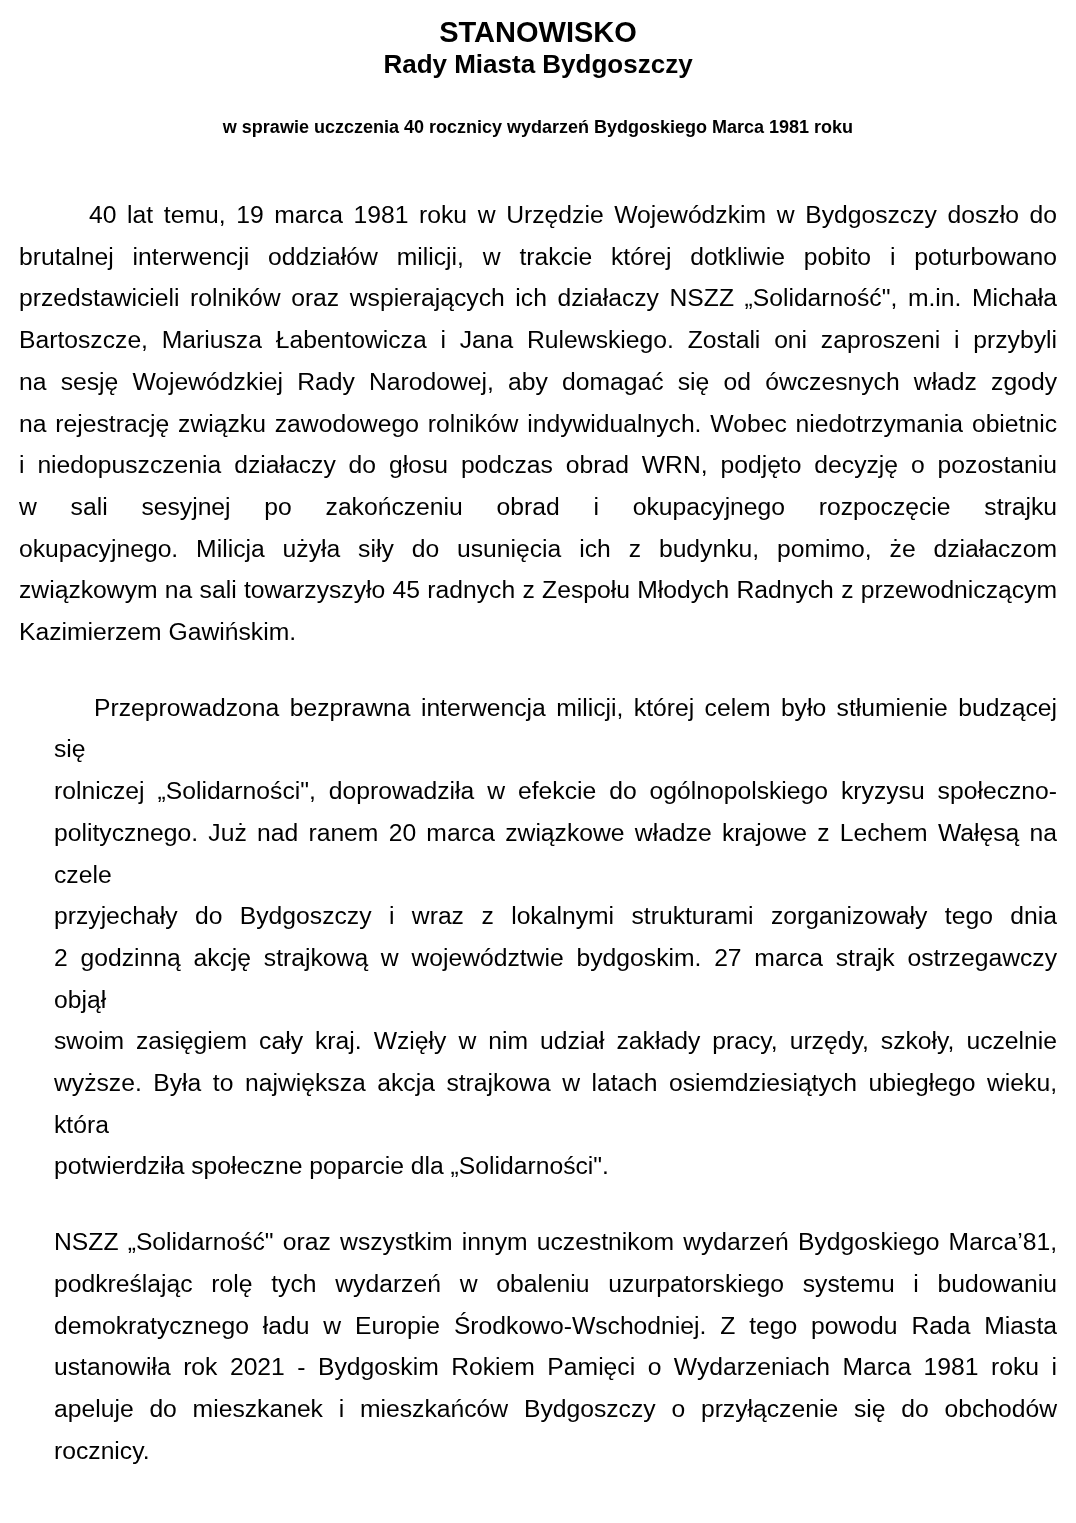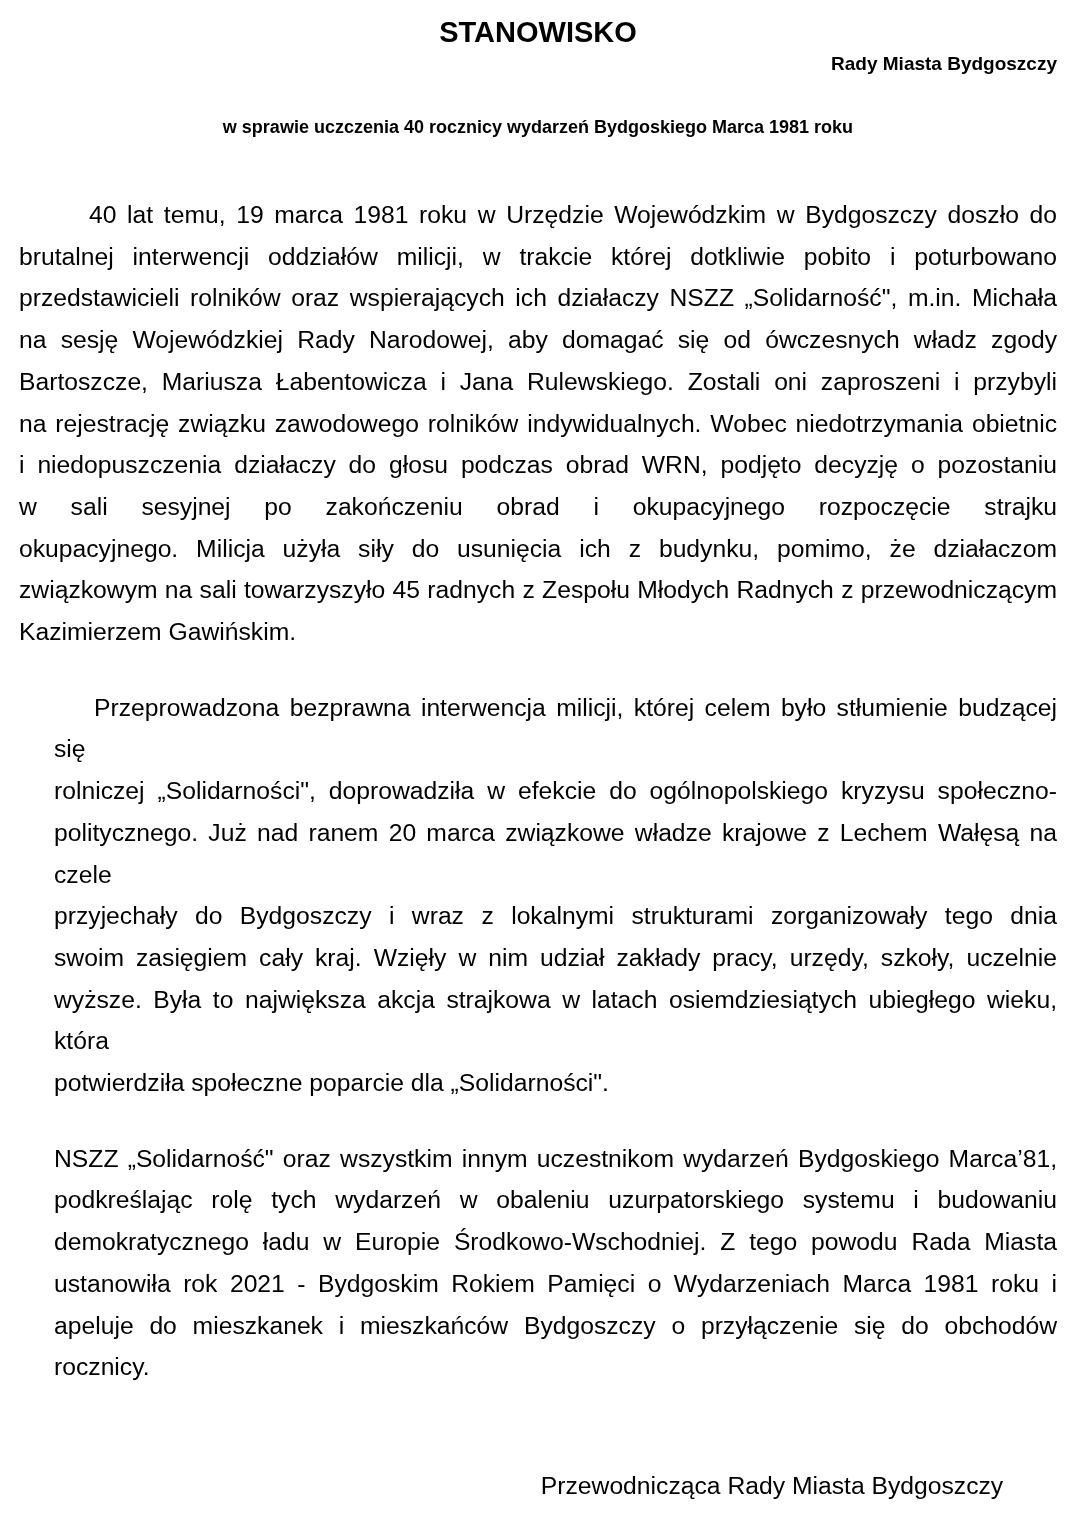--- a/index.html
+++ b/index.html
@@ -22,24 +22,24 @@
     padding: 0 19px;
   }
   .doc-title {
     margin-top: 16px;
     font-size: 29px;
     line-height: 33px;
     font-weight: bold;
     text-align: center;
   }
   .doc-org {
-    font-size: 19px;
+    font-size: 26px;
     line-height: 30px;
     font-weight: bold;
-    text-align: right;
+    text-align: center;
   }
   .doc-subject {
     margin-top: 33px;
     font-size: 18px;
     line-height: 31px;
     font-weight: bold;
     text-align: center;
   }
   .para {
     font-size: 24.7px;
@@ -81,35 +81,36 @@
     <div class="doc-org">Rady Miasta Bydgoszczy</div>
     <div class="doc-subject">w sprawie uczczenia 40 rocznicy wydarzeń Bydgoskiego Marca 1981 roku</div>
   </header>
 
   <main>
 
     <section class="para p1">
       <div class="line first">40 lat temu, 19 marca 1981 roku w Urzędzie Wojewódzkim w Bydgoszczy doszło do</div>
       <div class="line">brutalnej interwencji oddziałów milicji, w trakcie której dotkliwie pobito i poturbowano</div>
       <div class="line">przedstawicieli rolników oraz wspierających ich działaczy NSZZ „Solidarność", m.in. Michała</div>
+      <div class="line">Bartoszcze, Mariusza Łabentowicza i Jana Rulewskiego. Zostali oni zaproszeni i przybyli</div>
       <div class="line">na sesję Wojewódzkiej Rady Narodowej, aby domagać się od ówczesnych władz zgody</div>
-      <div class="line">Bartoszcze, Mariusza Łabentowicza i Jana Rulewskiego. Zostali oni zaproszeni i przybyli</div>
       <div class="line">na rejestrację związku zawodowego rolników indywidualnych. Wobec niedotrzymania obietnic</div>
       <div class="line">i niedopuszczenia działaczy do głosu podczas obrad&nbsp;WRN, podjęto decyzję o pozostaniu</div>
       <div class="line">w sali sesyjnej po zakończeniu obrad i okupacyjnego rozpoczęcie strajku</div>
       <div class="line">okupacyjnego.&nbsp;Milicja&nbsp;użyła siły do usunięcia&nbsp;ich z&nbsp;budynku, pomimo, że działaczom</div>
       <div class="line">związkowym na sali towarzyszyło 45 radnych z Zespołu Młodych Radnych z przewodniczącym</div>
       <div class="line last">Kazimierzem Gawińskim.</div>
     </section>
 
     <section class="para p2">
       <div class="line first">Przeprowadzona bezprawna interwencja milicji, której celem było stłumienie budzącej się</div>
       <div class="line">rolniczej „Solidarności", doprowadziła w efekcie do ogólnopolskiego kryzysu społeczno-</div>
       <div class="line">politycznego. Już nad ranem 20 marca związkowe władze krajowe z Lechem Wałęsą na czele</div>
       <div class="line">przyjechały do Bydgoszczy&nbsp;i&nbsp;wraz&nbsp;z lokalnymi strukturami zorganizowały tego dnia</div>
+      <div class="line">2&nbsp;godzinną akcję&nbsp;strajkową&nbsp;w województwie bydgoskim. 27 marca strajk ostrzegawczy objął</div>
       <div class="line">swoim zasięgiem cały kraj.&nbsp;Wzięły w nim udział zakłady pracy, urzędy,&nbsp;szkoły, uczelnie</div>
       <div class="line">wyższe. Była to największa akcja strajkowa w latach osiemdziesiątych ubiegłego wieku, która</div>
       <div class="line last">potwierdziła społeczne poparcie dla „Solidarności".</div>
     </section>
 
     <section class="para p3">
       <div class="line">NSZZ „Solidarność" oraz wszystkim innym uczestnikom wydarzeń Bydgoskiego&nbsp;Marca’81,</div>
       <div class="line">podkreślając&nbsp;rolę tych wydarzeń&nbsp;w obaleniu uzurpatorskiego systemu i budowaniu</div>
       <div class="line">demokratycznego ładu w Europie Środkowo-Wschodniej. Z tego powodu Rada Miasta</div>
       <div class="line">ustanowiła rok 2021 - Bydgoskim Rokiem Pamięci o Wydarzeniach Marca 1981 roku i</div>

